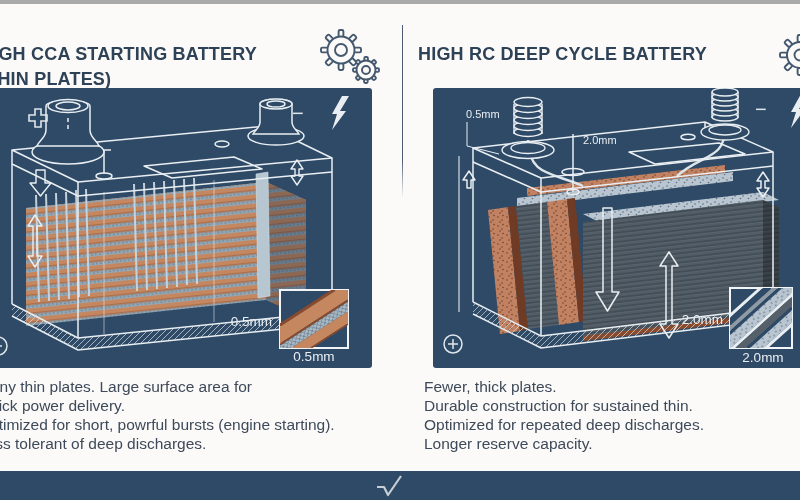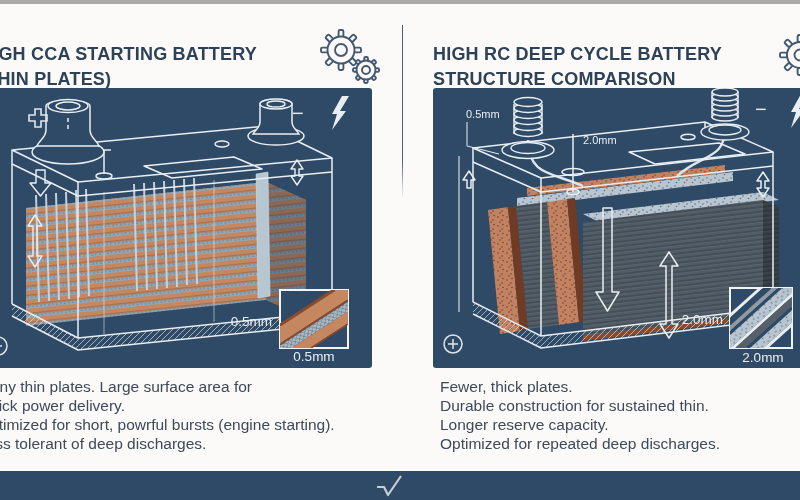--- a/index.html
+++ b/index.html
@@ -9,27 +9,27 @@
     font-family:"Liberation Sans",sans-serif;
   }
   .page{position:absolute;inset:0;width:800px;height:500px;overflow:hidden;}
   .topstrip{position:absolute;left:0;top:0;width:800px;height:4px;background:#a9a9a9;}
   .divider{position:absolute;left:402px;top:25px;width:1px;height:173px;
     background:linear-gradient(to bottom,#4a5d72 78%,rgba(74,93,114,0));}
   .title{position:absolute;font-weight:bold;font-size:18px;line-height:25px;
     color:#2e4257;letter-spacing:.2px;white-space:nowrap;}
   .title span{display:block;}
   .title.left{left:-20px;top:30px;}
-  .title.right{left:433px;top:30px;}
+  .title.right{left:418px;top:30px;}
   .board{position:absolute;top:88px;height:280px;background:#2e4a66;border-radius:3px;}
   .board.left{left:-24px;width:396px;}
   .board.right{left:433px;width:390px;}
   .notes{position:absolute;top:377px;font-size:15.5px;line-height:19px;color:#3e4a5a;white-space:nowrap;}
   .notes.left{left:-22px;}
-  .notes.right{left:440px;}
+  .notes.right{left:424px;}
   .gears-left{position:absolute;left:314px;top:26px;}
   .gear-right{position:absolute;left:772px;top:30px;}
   .footerbar{position:absolute;left:0;top:471px;width:800px;height:29px;background:#2e4a66;}
   .checkwrap{position:absolute;left:374px;top:3px;}
   svg text{font-family:"Liberation Sans",sans-serif;}
 </style>
 </head>
 <body>
 
 <div class="page">
@@ -187,21 +187,20 @@
 
   <div class="notes left">
     <div>Many thin plates. Large surface area for</div>
     <div>Quick power delivery.</div>
     <div>Optimized for short, powrful bursts (engine starting).</div>
     <div>Less tolerant of deep discharges.</div>
   </div>
 
   <h1 class="title right">
     <span>HIGH RC DEEP CYCLE BATTERY</span>
-    <span>STRUCTURE COMPARISON</span>
   </h1>
 
   <svg class="gear-right" width="56" height="50" viewBox="0 0 56 50">
     <g stroke="#44586f" stroke-width="1.9" fill="#fbfaf8">
       <rect x="25.6" y="5" width="4.8" height="7" rx="1.4"></rect>
       <rect x="25.6" y="5" width="4.8" height="7" rx="1.4" transform="rotate(45 28 25)"></rect>
       <rect x="25.6" y="5" width="4.8" height="7" rx="1.4" transform="rotate(90 28 25)"></rect>
       <rect x="25.6" y="5" width="4.8" height="7" rx="1.4" transform="rotate(135 28 25)"></rect>
       <rect x="25.6" y="5" width="4.8" height="7" rx="1.4" transform="rotate(180 28 25)"></rect>
       <rect x="25.6" y="5" width="4.8" height="7" rx="1.4" transform="rotate(225 28 25)"></rect>
@@ -338,22 +337,22 @@
         </g>
         <text x="290" y="236" font-size="13.5" fill="#e9eef3" text-anchor="end">2.0mm</text>
         <text x="330" y="274" font-size="13.5" fill="#e9eef3" text-anchor="middle">2.0mm</text>
       </g>
     </svg>
   </div>
 
   <div class="notes right">
     <div>Fewer, thick plates.</div>
     <div>Durable construction for sustained thin.</div>
+    <div>Optimized for repeated deep discharges.</div>
     <div>Longer reserve capacity.</div>
-    <div>Optimized for repeated deep discharges.</div>
   </div>
 
   <div class="footerbar">
     <svg class="checkwrap" width="30" height="24" viewBox="0 0 30 24">
       <path d="M3,13 h7 l4,8 L27,2" stroke="#c6ced6" stroke-width="2.2" fill="none" stroke-linejoin="round"></path>
     </svg>
   </div>
 
 </div>
 

